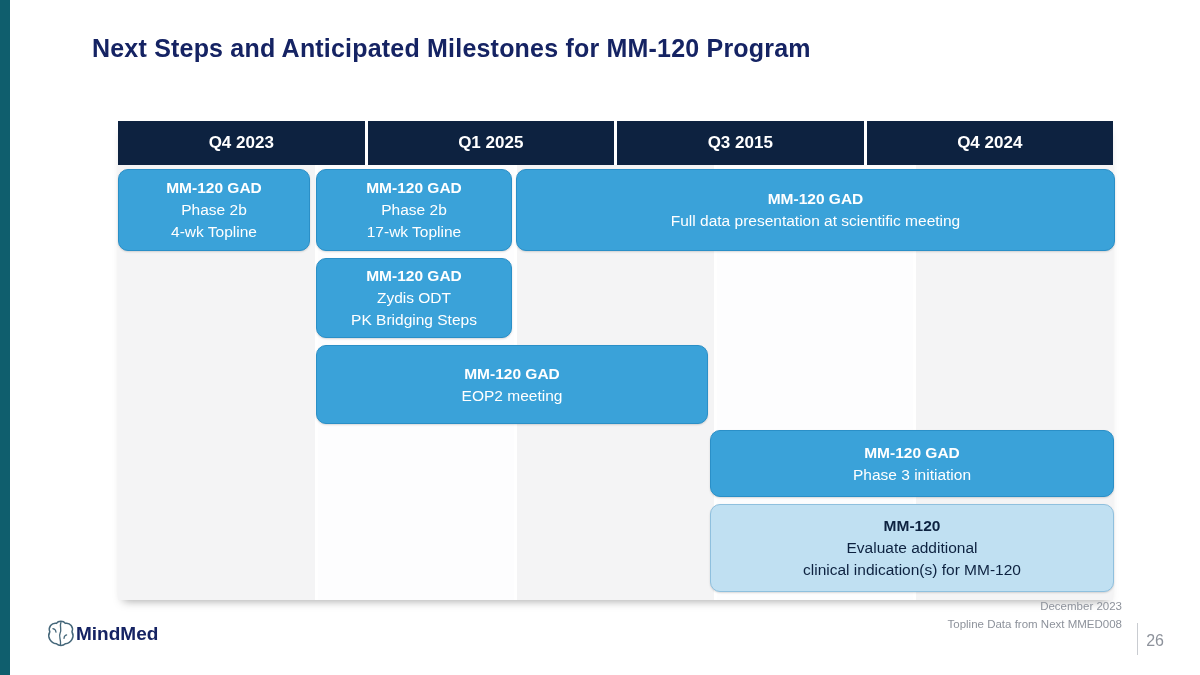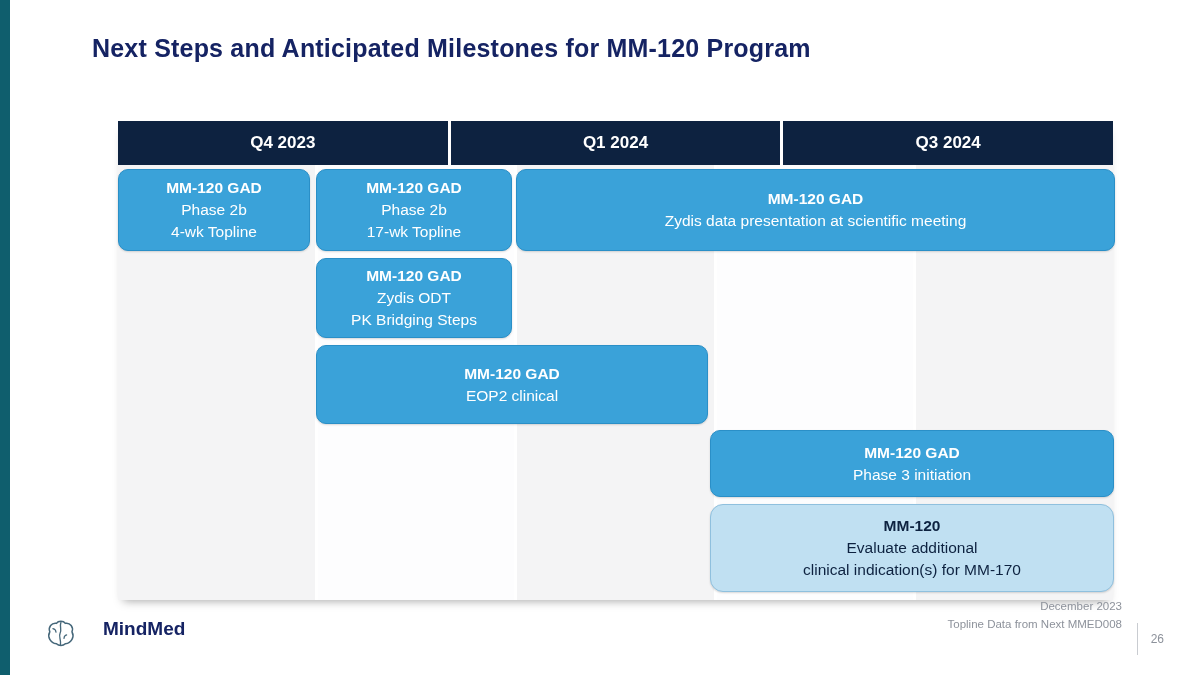--- a/index.html
+++ b/index.html
@@ -59,26 +59,25 @@
     line-height: 1.42;
     box-shadow: 0 1px 2px rgba(0,0,0,0.15);
     box-sizing: border-box;
     padding: 2px 6px;
   }
   .milestone .m-title { font-weight: bold; }
   .milestone.light {
     background: var(--light-blue, #c0e0f2);
     border-color: var(--light-blue-border, #8fc0de);
     color: var(--header-navy, #0d2240);
-    border-radius: 13px;
   }
   .footer-logo {
     position: absolute;
     left: 44px; top: 618px;
-    display: flex; align-items: flex-start; gap: 27px;
+    display: flex; align-items: center; gap: 0;
   }
   .brand-name {
     font-size: 19px;
     font-weight: bold;
     color: var(--title-navy, #152363);
   }
   .footer-right {
     position: absolute;
     right: 78px; top: 598px;
     text-align: right;
@@ -88,38 +87,39 @@
   }
   .footer-divider {
     position: absolute;
     right: 62px; top: 623px;
     width: 1px; height: 32px;
     background: #c9ccd1;
   }
   .page-number {
     position: absolute;
     right: 36px; top: 632px;
-    font-size: 12px;
+    font-size: 16px;
     color: var(--footer-gray, #8d929b);
   }
 </style>
 </head>
 <body>
 
 <div class="slide">
 
   <div class="accent-bar"></div>
 
   <div class="slide-title">Next Steps and Anticipated Milestones for MM-120 Program</div>
 
   <div class="grid">
     <div class="header-row">
       <div class="qtr">Q4 2023</div>
-      <div class="qtr">Q1 2024</div>
-      <div class="qtr">Q3 2024</div>
+      <div class="qtr">Q1 2025</div>
+      <div class="qtr">Q3 2015</div>
+      <div class="qtr">Q4 2024</div>
     </div>
     <div class="body-row">
       <div class="stripe odd"></div>
       <div class="stripe even"></div>
       <div class="stripe odd"></div>
       <div class="stripe even"></div>
       <div class="stripe odd"></div>
     </div>
   </div>
 
@@ -130,43 +130,43 @@
   </div>
 
   <div class="milestone" style="left:316px; top:169px; width:196px; height:82px;">
     <span class="m-title">MM-120 GAD</span>
     <span class="m-line">Phase 2b</span>
     <span class="m-line">17-wk Topline</span>
   </div>
 
   <div class="milestone" style="left:516px; top:169px; width:599px; height:82px;">
     <span class="m-title">MM-120 GAD</span>
-    <span class="m-line">Zydis data presentation at scientific meeting</span>
+    <span class="m-line">Full data presentation at scientific meeting</span>
   </div>
 
   <div class="milestone" style="left:316px; top:258px; width:196px; height:80px;">
     <span class="m-title">MM-120 GAD</span>
     <span class="m-line">Zydis ODT</span>
     <span class="m-line">PK Bridging Steps</span>
   </div>
 
   <div class="milestone" style="left:316px; top:345px; width:392px; height:79px;">
     <span class="m-title">MM-120 GAD</span>
-    <span class="m-line">EOP2 clinical</span>
+    <span class="m-line">EOP2 meeting</span>
   </div>
 
   <div class="milestone" style="left:710px; top:430px; width:404px; height:67px;">
     <span class="m-title">MM-120 GAD</span>
     <span class="m-line">Phase 3 initiation</span>
   </div>
 
   <div class="milestone light" style="left:710px; top:504px; width:404px; height:88px;">
     <span class="m-title">MM-120</span>
     <span class="m-line">Evaluate additional</span>
-    <span class="m-line">clinical indication(s) for MM-170</span>
+    <span class="m-line">clinical indication(s) for MM-120</span>
   </div>
 
   <div class="footer-logo">
     <span style="display:inline-flex;">
       <svg width="32" height="32" viewBox="0 0 36 36" fill="none">
         <path d="M14 29 C7 28 3.5 21 6.5 15.5 C4.5 10.5 8.5 5 14 6 C16 3 22 3 24 6 C29.5 5 33.5 10.5 31.5 15.5 C34.5 21 31 28 24 29 C21.5 31.5 16.5 31.5 14 29 Z" stroke="#45677a" stroke-width="1.7" stroke-linecap="round"></path>
         <path d="M19 5 C17.2 10 20.5 13.5 18 17.5 C16.2 20.5 19.5 25 18.5 30" stroke="#45677a" stroke-width="1.5" stroke-linecap="round"></path>
         <path d="M10 12 C12 12.5 13.5 14 13.5 16" stroke="#45677a" stroke-width="1.3" stroke-linecap="round"></path>
         <path d="M25.5 19 C23.5 19.5 22.5 21 22.5 23" stroke="#45677a" stroke-width="1.3" stroke-linecap="round"></path>
       </svg>

